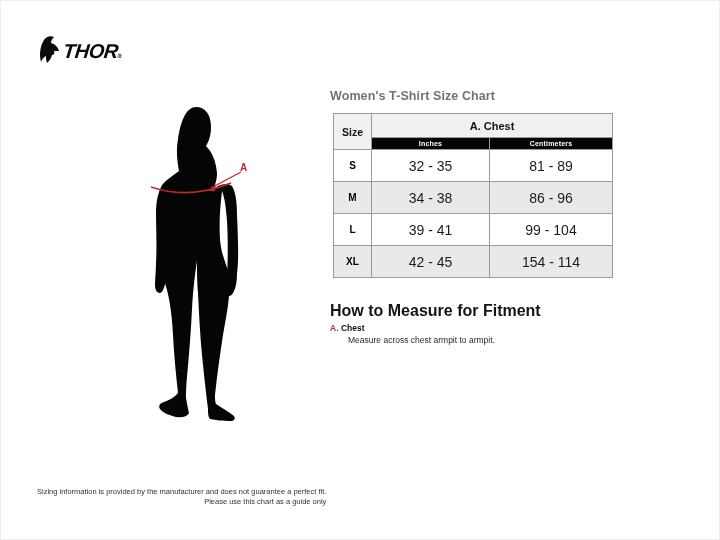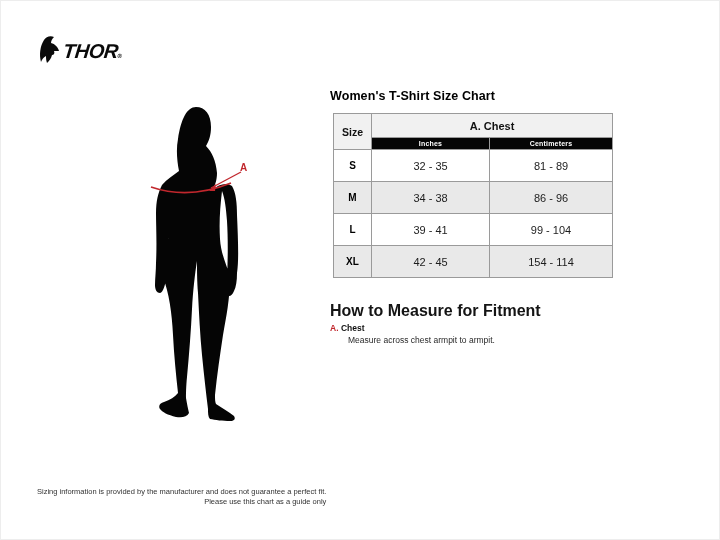--- a/index.html
+++ b/index.html
@@ -22,39 +22,39 @@
     white-space:nowrap;
   }
   .reg { font-size:6px; font-style:normal; vertical-align:baseline; }
 
   
   .figure { position:absolute; left:148px; top:102px; width:110px; height:322px; }
 
   
   .chart-title {
     position:absolute; left:329px; top:88px;
-    font-size:12.5px; font-weight:bold; color:#000000; letter-spacing:0.1px;
+    font-size:12.5px; font-weight:bold; color:#737373; letter-spacing:0.1px;
   }
 
   
   .size-table {
     position:absolute; left:332px; top:112px;
     border-collapse:collapse; table-layout:fixed;
   }
   .size-table th, .size-table td {
     border:1px solid #9a9a9a; text-align:center; vertical-align:middle; padding:0;
   }
   .col-size { width:38px; } .col-in { width:118px; } .col-cm { width:123px; }
   .group-h { background:#f1f1f1; height:24px; font-size:11px; font-weight:bold; color:#111; }
   .size-h  { background:#f1f1f1; font-size:10.5px; font-weight:bold; color:#111; }
   .bar {
     background:#050505; color:#ffffff; height:11px; line-height:11px;
     font-size:7px; font-weight:bold; letter-spacing:0.2px;
   }
-  .size-table td { height:32px; font-size:11px; color:#1c1c1c; background:#ffffff; }
+  .size-table td { height:32px; font-size:14px; color:#1c1c1c; background:#ffffff; }
   .size-table td.size-cell { font-weight:bold; font-size:10px; color:#000; }
   .size-table tr.alt td { background:#e9e9e9; }
 
   
   .howto-title {
     position:absolute; left:329px; top:301px;
     font-size:16px; font-weight:bold; color:#141414;
   }
   .measure-item { position:absolute; left:329px; top:322px; font-size:8.5px; color:#1c1c1c; }
   .measure-marker { color:#c1272d; font-weight:bold; }

